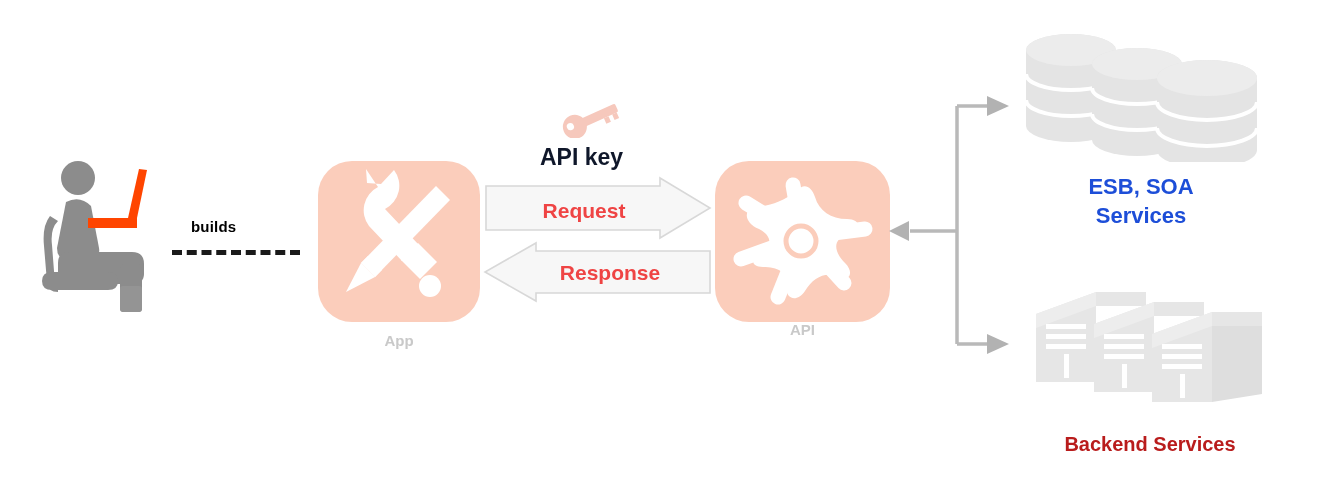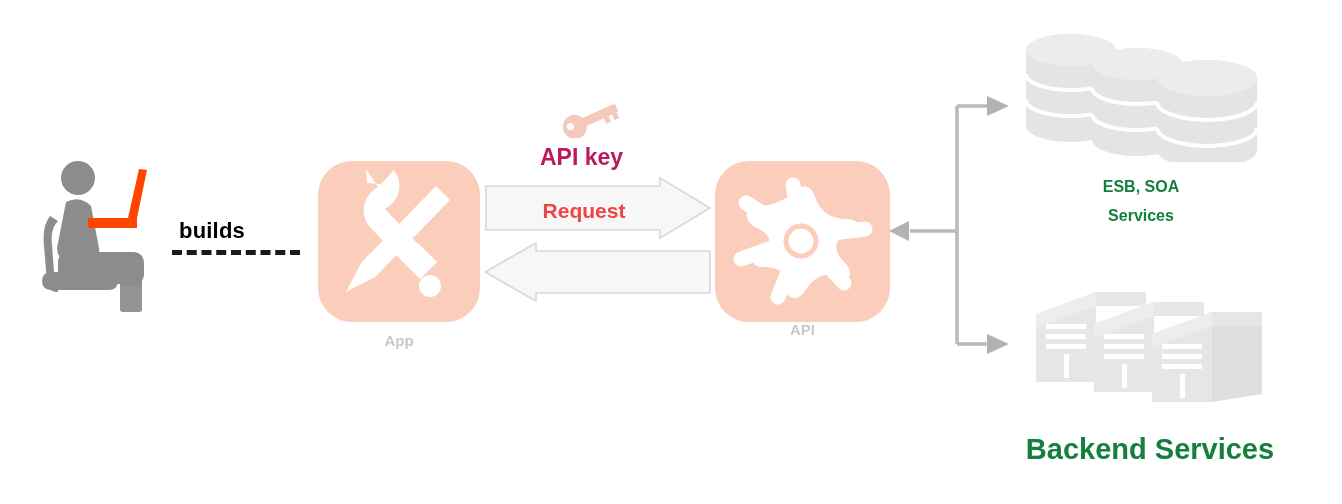--- a/index.html
+++ b/index.html
@@ -35,34 +35,34 @@
   }
   .label-node {
     font-weight: bold;
     color: #c9c9c9;
     font-size: 15px;
     white-space: nowrap;
     text-align: center;
   }
   .label-apikey {
     font-weight: bold;
-    color: #be185d;
+    color: #0f172a;
     font-size: 23px;
     white-space: nowrap;
   }
   .label-backend {
     font-weight: bold;
-    color: #15803d;
-    font-size: 29px;
+    color: #b91c1c;
+    font-size: 20px;
     white-space: nowrap;
   }
   .label-esb {
     font-weight: bold;
-    color: #15803d;
-    font-size: 16px;
+    color: #1d4ed8;
+    font-size: 22px;
     line-height: 29px;
     text-align: center;
     white-space: nowrap;
   }
 
   
   .node-box {
     border-radius: 34px;
     background: #fbcdbb;
   }
@@ -97,21 +97,21 @@
       <polygon points="60,50 66,44 78,44 72,50" fill="#ffffff"></polygon>
       <g>
 
         <polygon points="88,58 99,9 107,10 97,58" fill="#ff4500"></polygon>
 
         <polygon points="48,58 97,58 97,68 48,68" fill="#ff4500"></polygon>
       </g>
     </svg>
   </div>
 
-  <div class="abs label-dark" style="left:179px; top:218px; font-size:22px;">builds</div>
+  <div class="abs label-dark" style="left:191px; top:218px; font-size:15px;">builds</div>
   <div class="abs dash-line" style="left:172px; top:250px; width:128px;"></div>
 
   <div class="abs node-box" style="left:318px; top:161px; width:162px; height:161px;">
     <svg width="162" height="161" viewBox="0 0 162 161">
 
       <g fill="#ffffff">
         <path d="M60 26
                  a26 26 0 0 0 -9 39
                  l33 35 l16 -17 l-33 -35
                  a26 26 0 0 0 9 -39
@@ -156,20 +156,21 @@
       <polygon points="2,10 176,10 176,2 226,32 176,62 176,54 2,54" fill="#f7f7f7" stroke="#d8d8d8" stroke-width="1.6"></polygon>
     </svg>
   </div>
   <div class="abs label-arrow" style="left:484px; top:199px; width:200px; text-align:center;">Request</div>
 
   <div class="abs" style="left:480px; top:241px; width:232px; height:62px;">
     <svg width="232" height="62" viewBox="0 0 232 62">
       <polygon points="230,10 56,10 56,2 5,31 56,60 56,52 230,52" fill="#f7f7f7" stroke="#d8d8d8" stroke-width="1.6"></polygon>
     </svg>
   </div>
+  <div class="abs label-arrow" style="left:510px; top:261px; width:200px; text-align:center;">Response</div>
 
   <div class="abs node-box" style="left:715px; top:161px; width:175px; height:161px;">
     <svg width="175" height="161" viewBox="0 0 175 161">
       <g fill="#ffffff" stroke="#ffffff" stroke-width="15" stroke-linecap="round" stroke-linejoin="round">
 
         <path d="M87 76 L78 24"></path>
         <path d="M87 76 L31 42"></path>
         <path d="M87 76 L26 98"></path>
         <path d="M87 76 L63 136"></path>
         <path d="M87 76 L129 122"></path>

